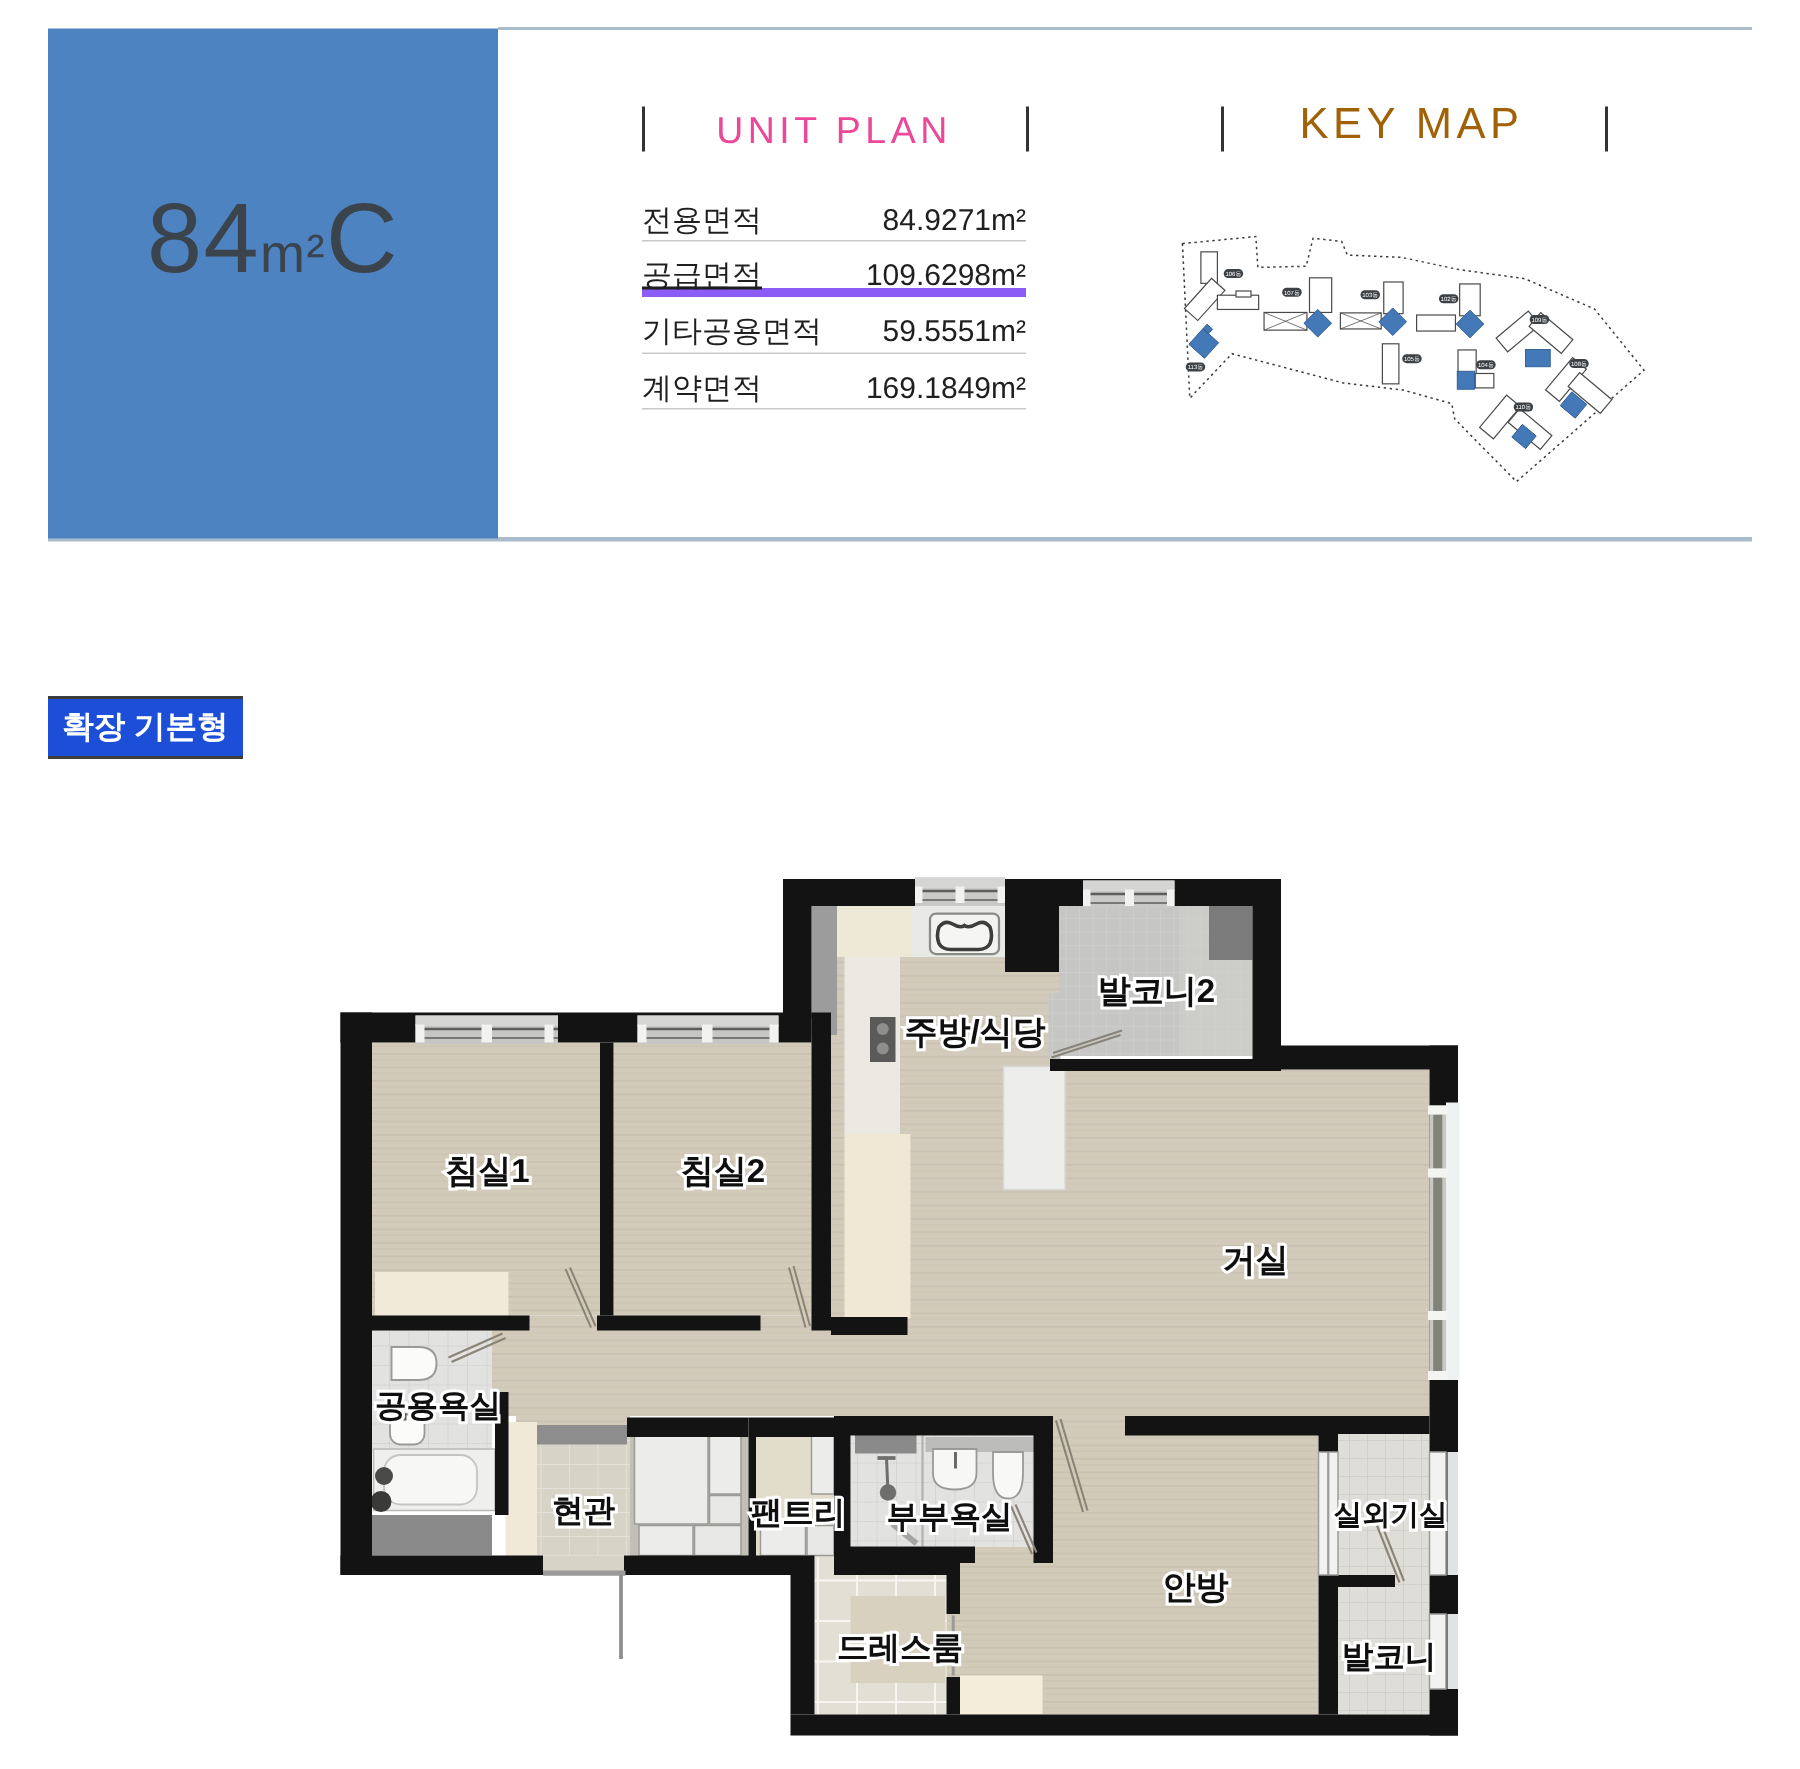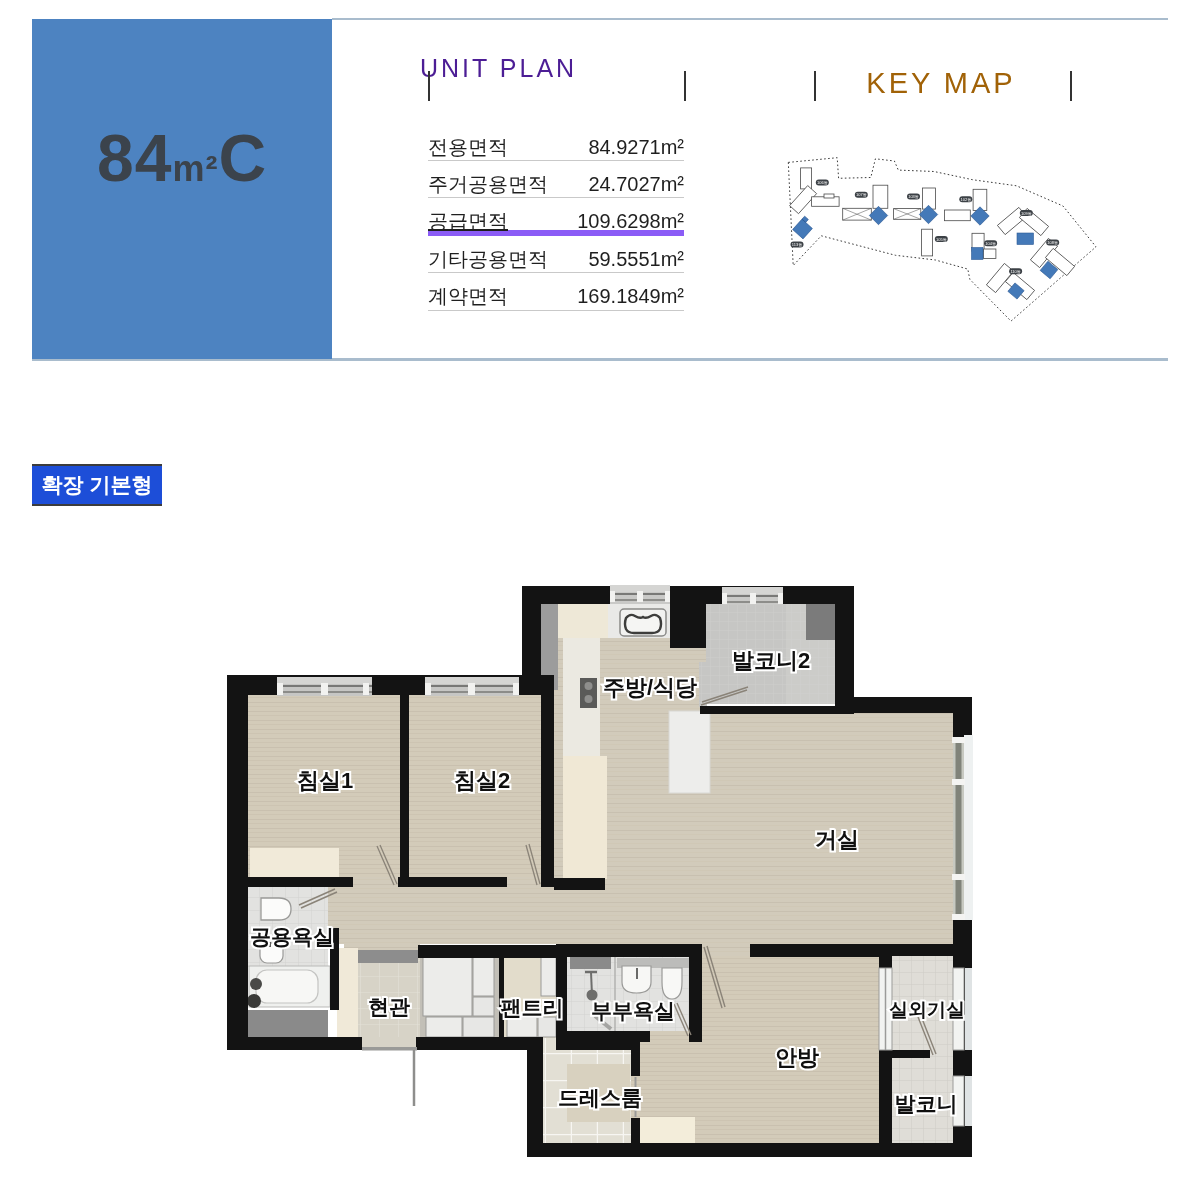--- a/index.html
+++ b/index.html
@@ -10,33 +10,32 @@
 </head>
 <body>
 <div id="page">
 
   <div class="abs" style="left:332px;top:18px;width:836px;height:2px;background:#a9bccd;"></div>
 
   <div class="abs" style="left:32px;top:358px;width:1136px;height:3px;background:#a9bccd;"></div>
 
   <div class="abs" style="left:32px;top:19px;width:300px;height:340px;background:#4d83c1;"></div>
 
-  <div class="abs" style="left:32px;top:113px;width:300px;height:90px;text-align:center;color:#3b434c;font-weight:bold;font-size:66px;line-height:90px;letter-spacing:1px;">84<span style="font-size:36px;">m²</span>C</div>
-
-
-  <div class="abs" style="left:420px;top:54px;width:272px;height:28px;text-align:left;color:#4c1d95;font-size:25px;letter-spacing:3px;">UNIT PLAN</div>
+  <div class="abs" style="left:32px;top:113px;width:300px;height:90px;text-align:center;color:#3b434c;font-weight:normal;font-size:66px;line-height:90px;letter-spacing:1px;">84<span style="font-size:36px;">m²</span>C</div>
+
+
+  <div class="abs" style="left:420px;top:73px;width:272px;height:28px;text-align:center;color:#ec4899;font-size:25px;letter-spacing:3px;">UNIT PLAN</div>
 
   <div class="abs" style="left:428px;top:71px;width:2px;height:30px;background:#333;"></div>
   <div class="abs" style="left:684px;top:71px;width:2px;height:30px;background:#333;"></div>
 
   <div class="abs" style="left:428px;top:123.6px;width:256px;font-size:20px;color:#1f1f1f;">
 
     <div style="position:relative;height:37.4px;line-height:47px;border-bottom:1px solid #c9c9c9;box-sizing:border-box;">전용면적<span style="position:absolute;right:0;">84.9271m²</span></div>
 
-    <div style="position:relative;height:37.4px;line-height:47px;border-bottom:1px solid #c9c9c9;box-sizing:border-box;">주거공용면적<span style="position:absolute;right:0;">24.7027m²</span></div>
 
     <div style="position:relative;height:37.4px;line-height:47px;border-bottom:6px solid #8b5cf6;box-sizing:border-box;text-decoration:underline;">공급면적<span style="position:absolute;right:0;margin-left:44px;">109.6298m²</span></div>
 
     <div style="position:relative;height:37.4px;line-height:47px;border-bottom:1px solid #c9c9c9;box-sizing:border-box;">기타공용면적<span style="position:absolute;right:0;margin-left:20px;">59.5551m²</span></div>
 
     <div style="position:relative;height:37.4px;line-height:47px;border-bottom:1px solid #c9c9c9;box-sizing:border-box;">계약면적<span style="position:absolute;right:0;">169.1849m²</span></div>
   </div>
 
   <div class="abs" style="left:805px;top:67px;width:272px;height:28px;text-align:center;color:#a16207;font-size:29px;letter-spacing:3px;">KEY MAP</div>
 

